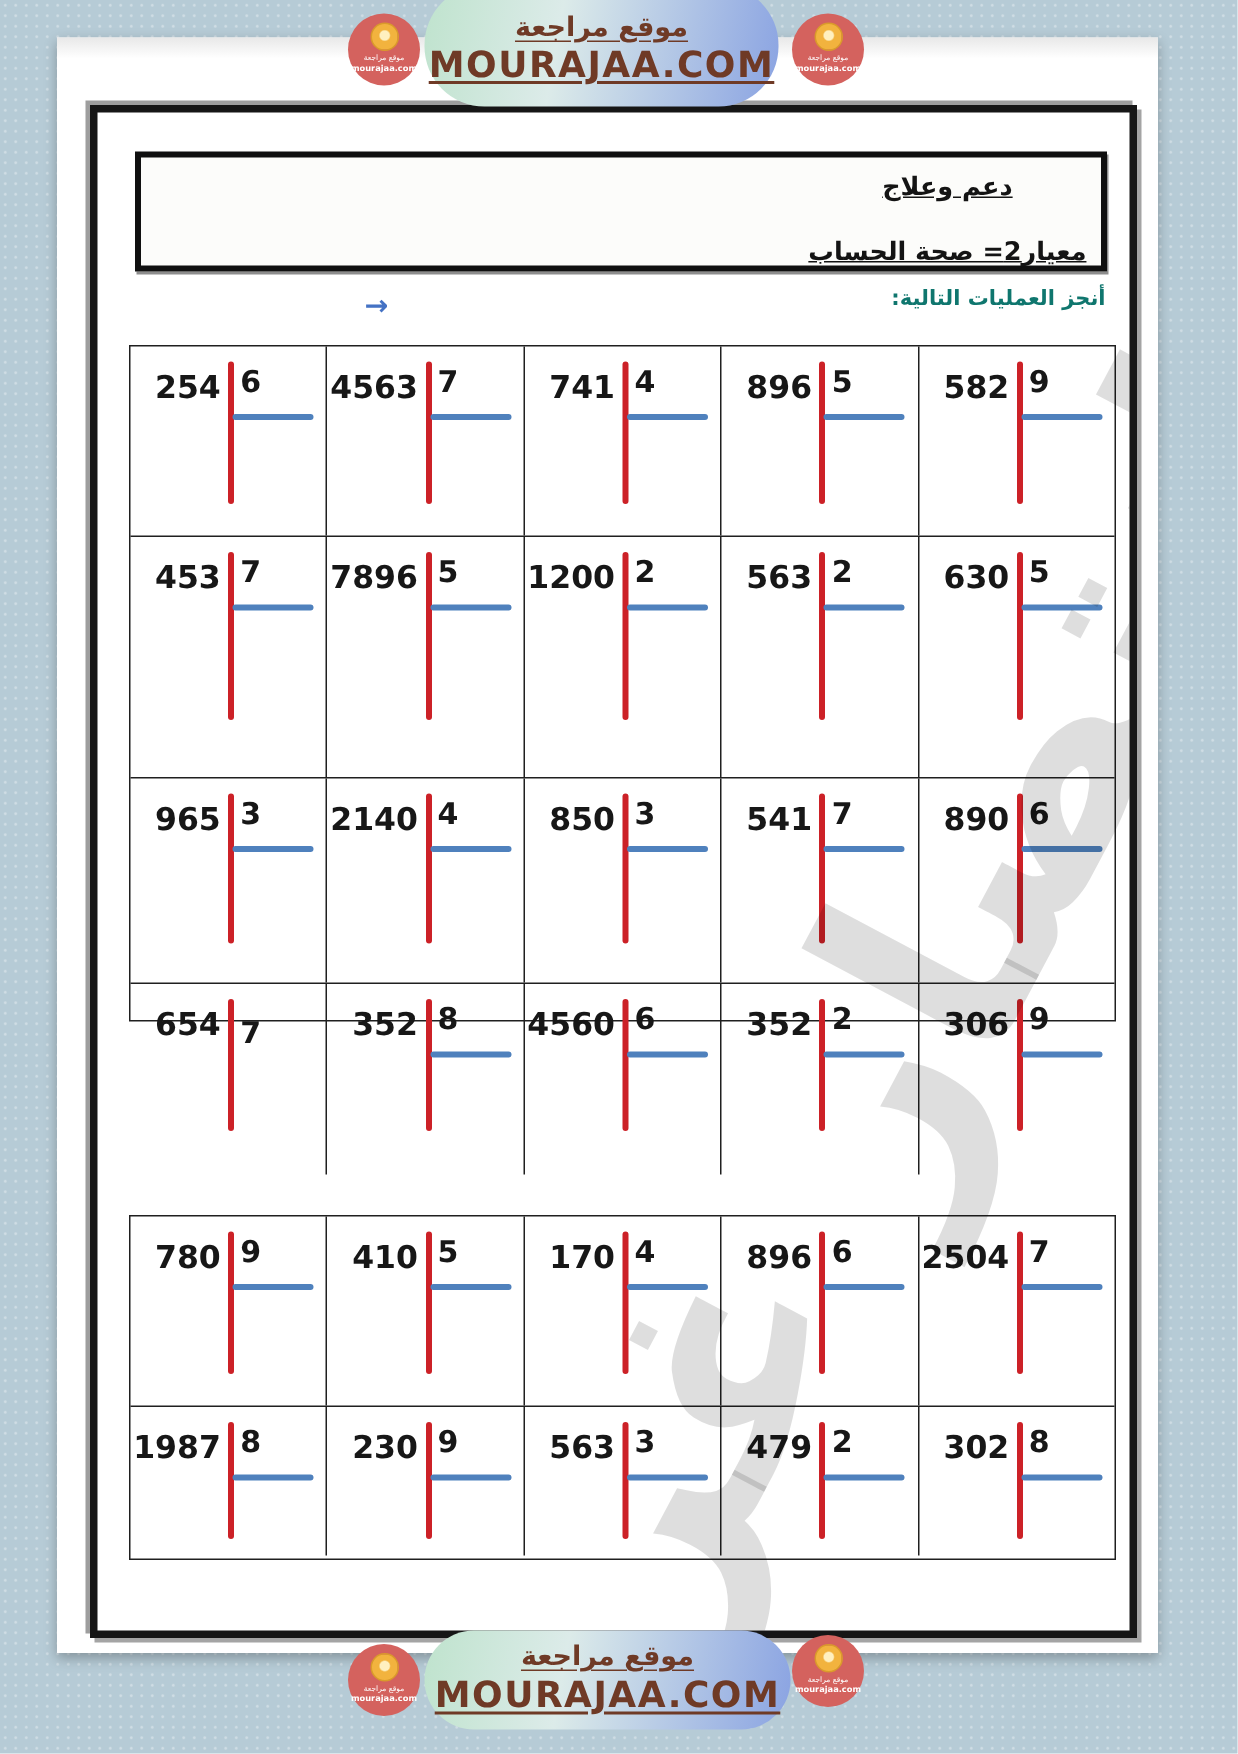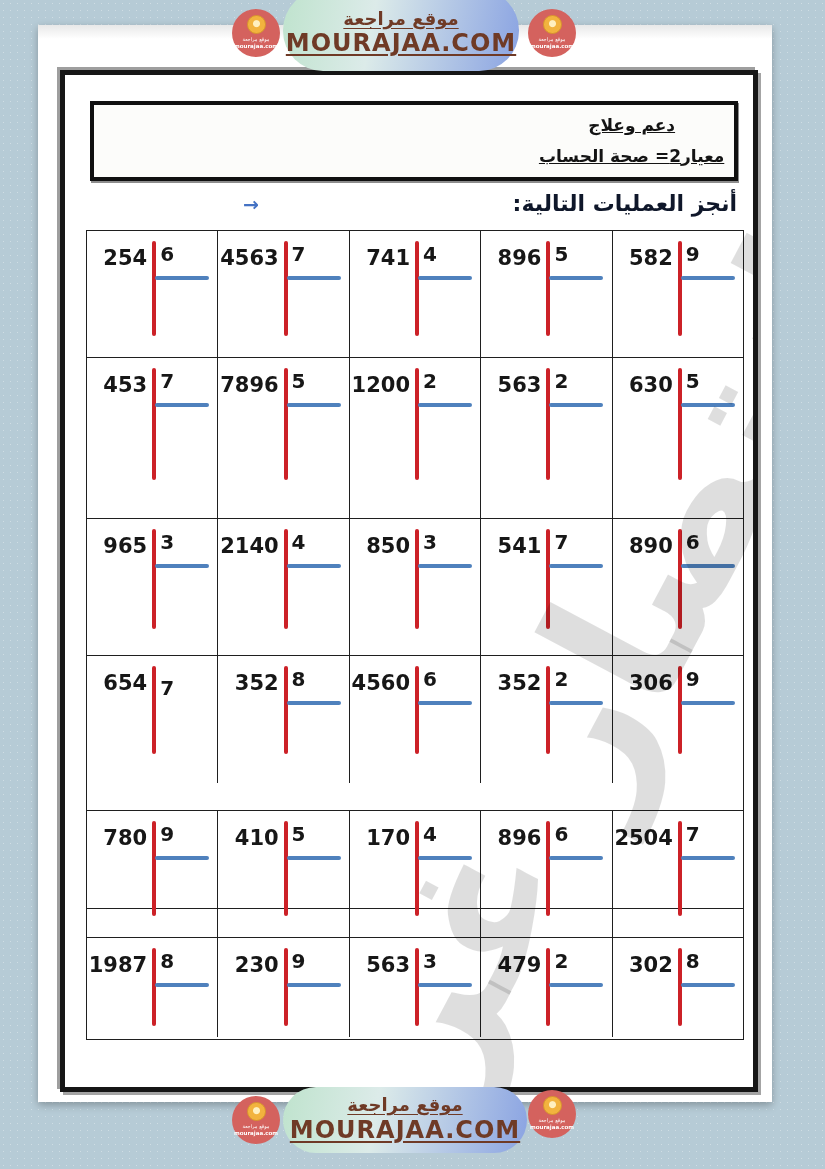--- a/index.html
+++ b/index.html
@@ -35,31 +35,31 @@
          box-shadow:-3px -3px 0 rgba(125,125,125,.75),3px 3px 0 rgba(90,90,90,.55);
          background:#fff;overflow:hidden;direction:rtl;}
   
   .htable{position:absolute;left:25px;top:26px;width:648px;height:80px;display:flex;direction:rtl;
           border:4px solid #101010;box-sizing:border-box;background:#fcfcfa;box-shadow:1px 2px 0 #8d8d8d;}
   .hcell{display:flex;flex-direction:column;align-items:center;padding-top:8px;box-sizing:border-box;
          font-weight:bold;font-size:17px;color:#141414;line-height:1.45;}
   .hcell:not(:first-child){border-right:5px double #101010;}
   .hcell.c1{width:33%;} .hcell.c2{width:32%;text-decoration:underline;} .hcell.c3{width:35%;}
   
-  .instruction{position:absolute;top:116px;right:16px;font-size:22px;font-weight:bold;color:#0f172a;}
+  .instruction{position:absolute;top:116px;right:16px;font-size:14px;font-weight:bold;color:#0f766e;}
   .arrow{position:absolute;top:118px;left:178px;font-size:19px;font-weight:bold;
          color:var(--arrow-blue,#4472c4);direction:ltr;}
   
   .wm{position:absolute;top:128px;right:28px;transform-origin:100% 0;transform:rotate(-62deg);
       font-size:195px;font-weight:bold;letter-spacing:8px;color:var(--watermark,rgba(0,0,0,.13));
       white-space:nowrap;pointer-events:none;z-index:2;direction:rtl;}
   
   .grid{position:absolute;left:21px;width:658px;border:1.5px solid #1f1f1f;box-sizing:border-box;
         direction:ltr;background:transparent;z-index:1;}
-  .g1{top:155px;height:679px;} .g2{top:735px;height:230px;}
+  .g1{top:155px;height:451px;} .g2{top:735px;height:230px;}
   .row{display:flex;}
   .row:not(:first-child){border-top:1.5px solid #1f1f1f;}
   .cell{flex:1;position:relative;}
   .cell:not(:first-child){border-left:1.5px solid #1f1f1f;}
   .g1 .row:nth-child(1){height:126px;} .g1 .row:nth-child(2){height:160px;}
   .g1 .row:nth-child(3){height:136px;} .g1 .row:nth-child(4){height:127px;}
   .g2 .row:nth-child(1){height:126px;} .g2 .row:nth-child(2){height:99px;}
   .num{position:absolute;top:15px;right:calc(50% + 5px);font-size:21px;font-weight:bold;color:#171717;z-index:3;}
   .dvr{position:absolute;top:11px;left:calc(50% + 8px);font-size:20px;font-weight:bold;color:#171717;z-index:3;}
   .vl{position:absolute;top:10px;left:50%;width:4px;height:95px;background:var(--red-line,#cc2127);
@@ -93,21 +93,21 @@
   </div>
 
   <div class="paper">
     <div class="frame">
 
       <div class="wm">انتصار غريب</div>
 
       <div class="htable">
         <div class="hcell c2">
           <span>دعم وعلاج</span>
-          <span style="margin-top:6px;">معيار2= صحة الحساب</span>
+          <span style="margin-top:18px;">معيار2= صحة الحساب</span>
         </div>
       </div>
 
       <div class="instruction">أنجز العمليات التالية:</div>
       <div class="arrow">→</div>
 
       <div class="grid g1">
           <div class="row">
             <div class="cell">
               <span class="num">254</span>

